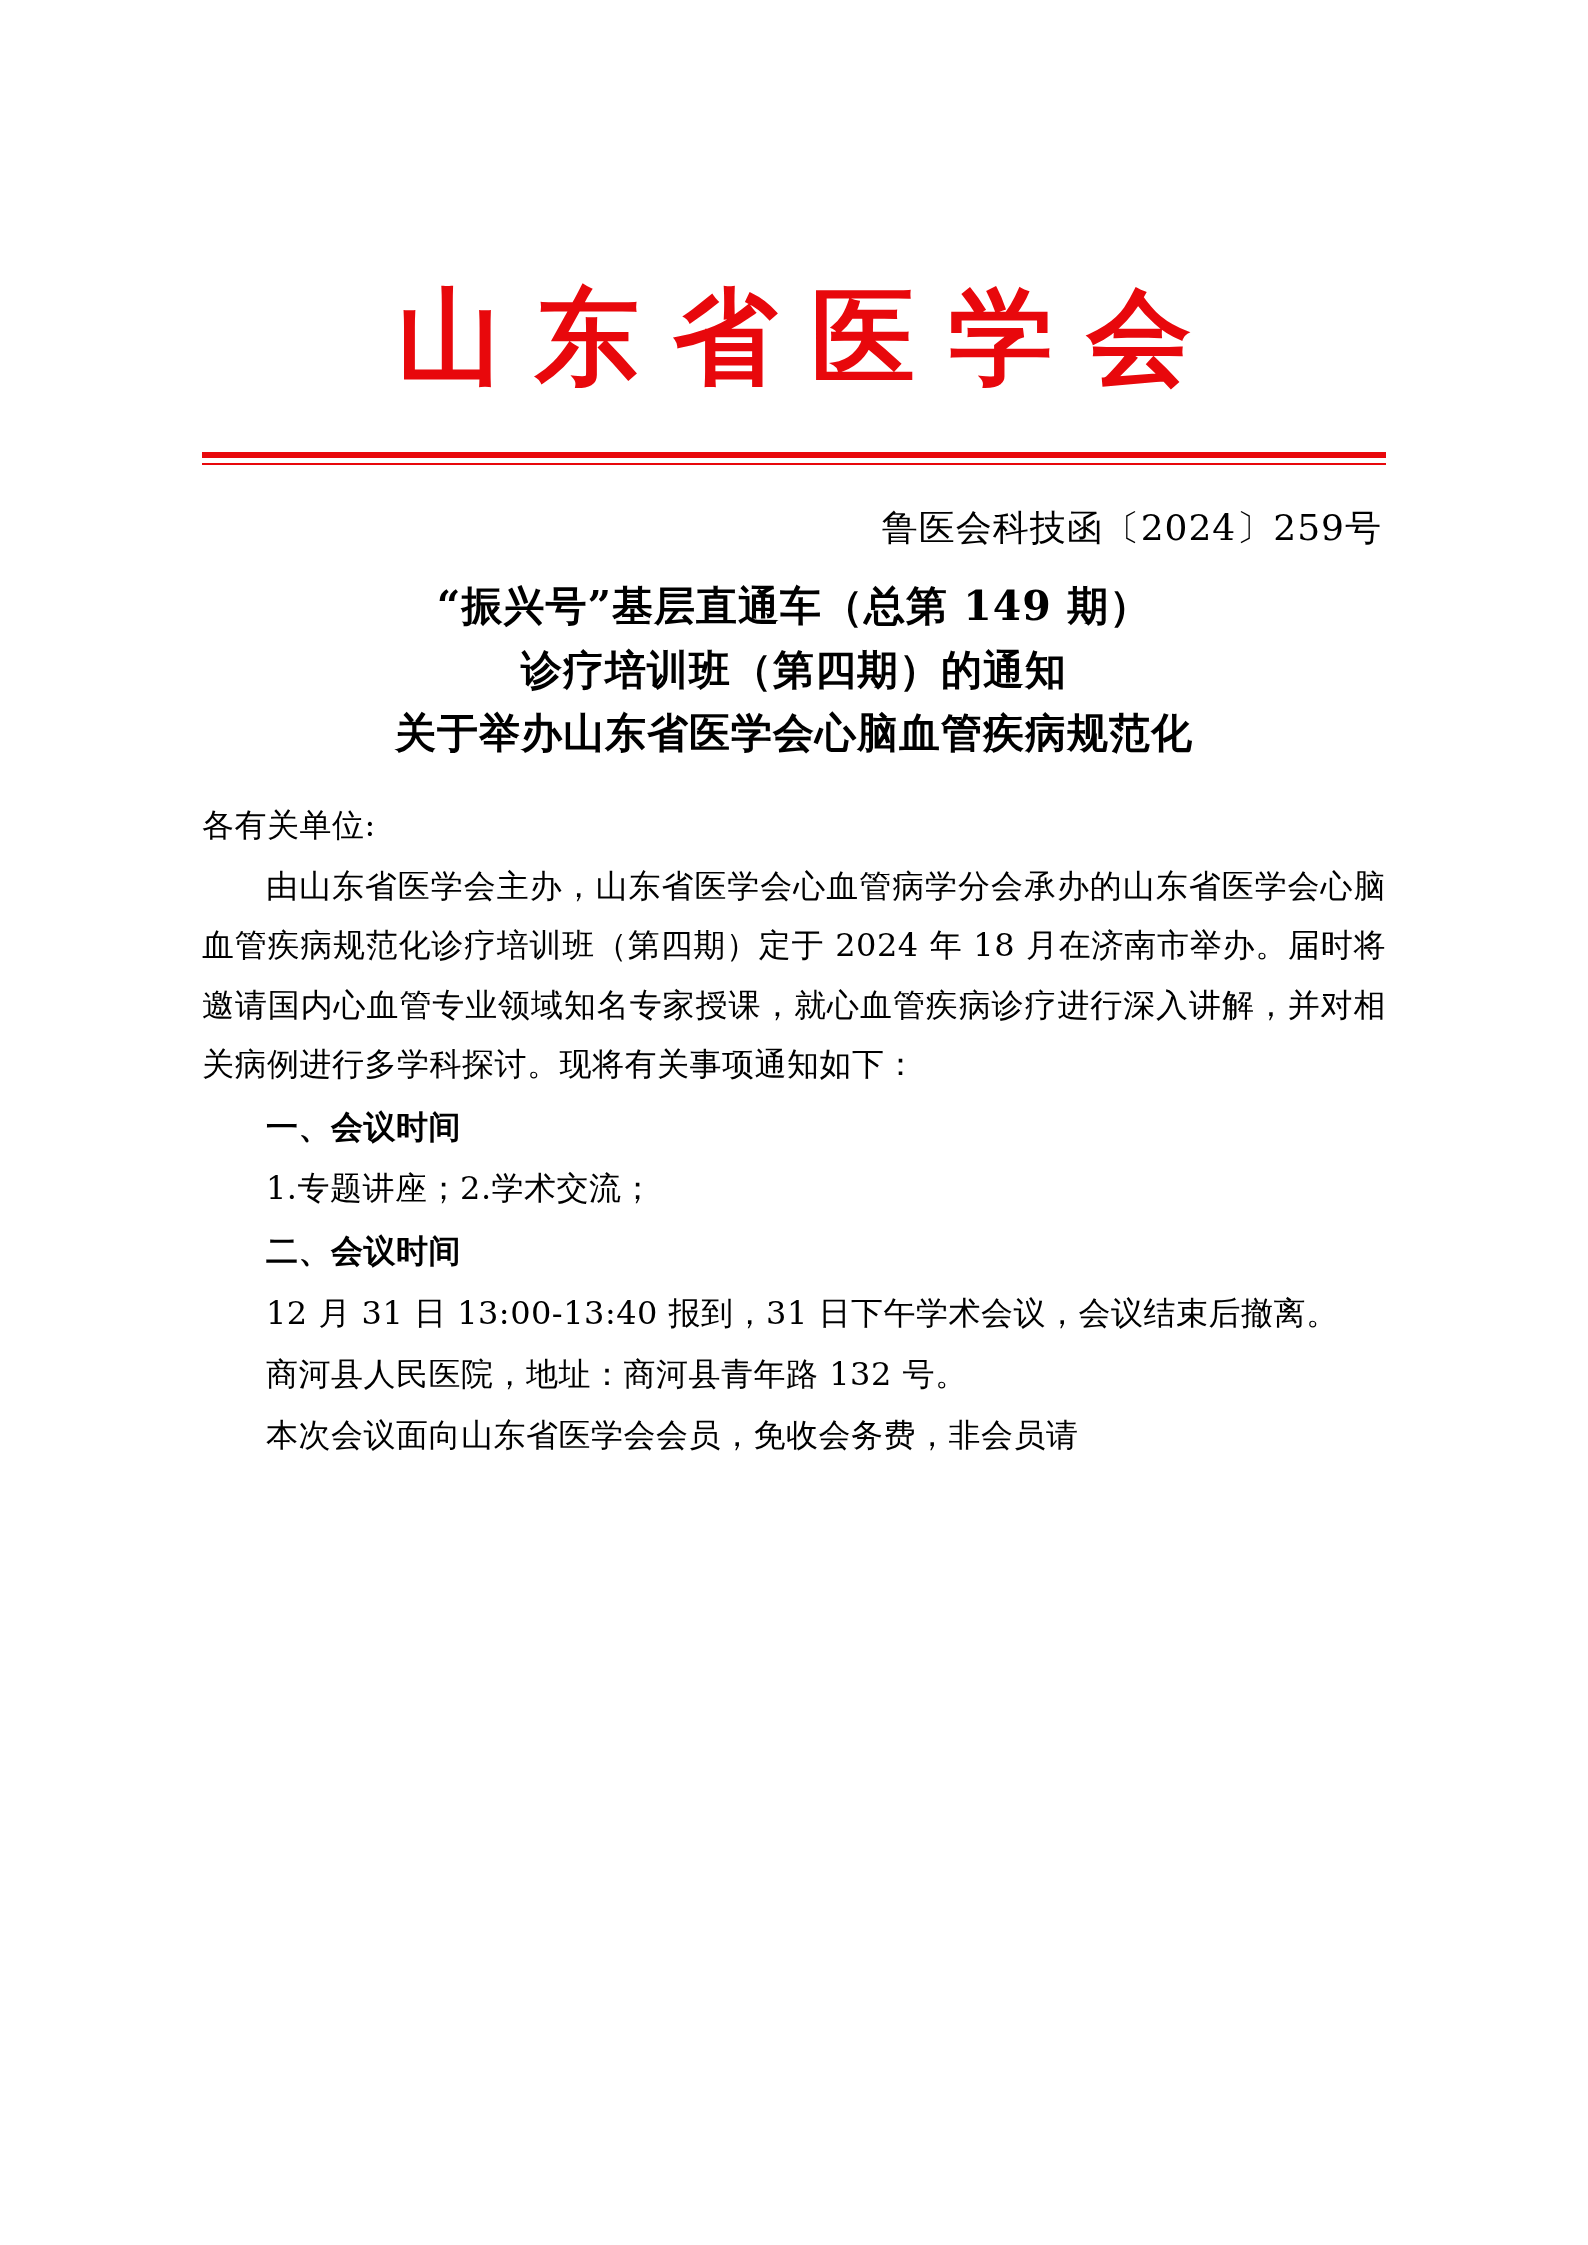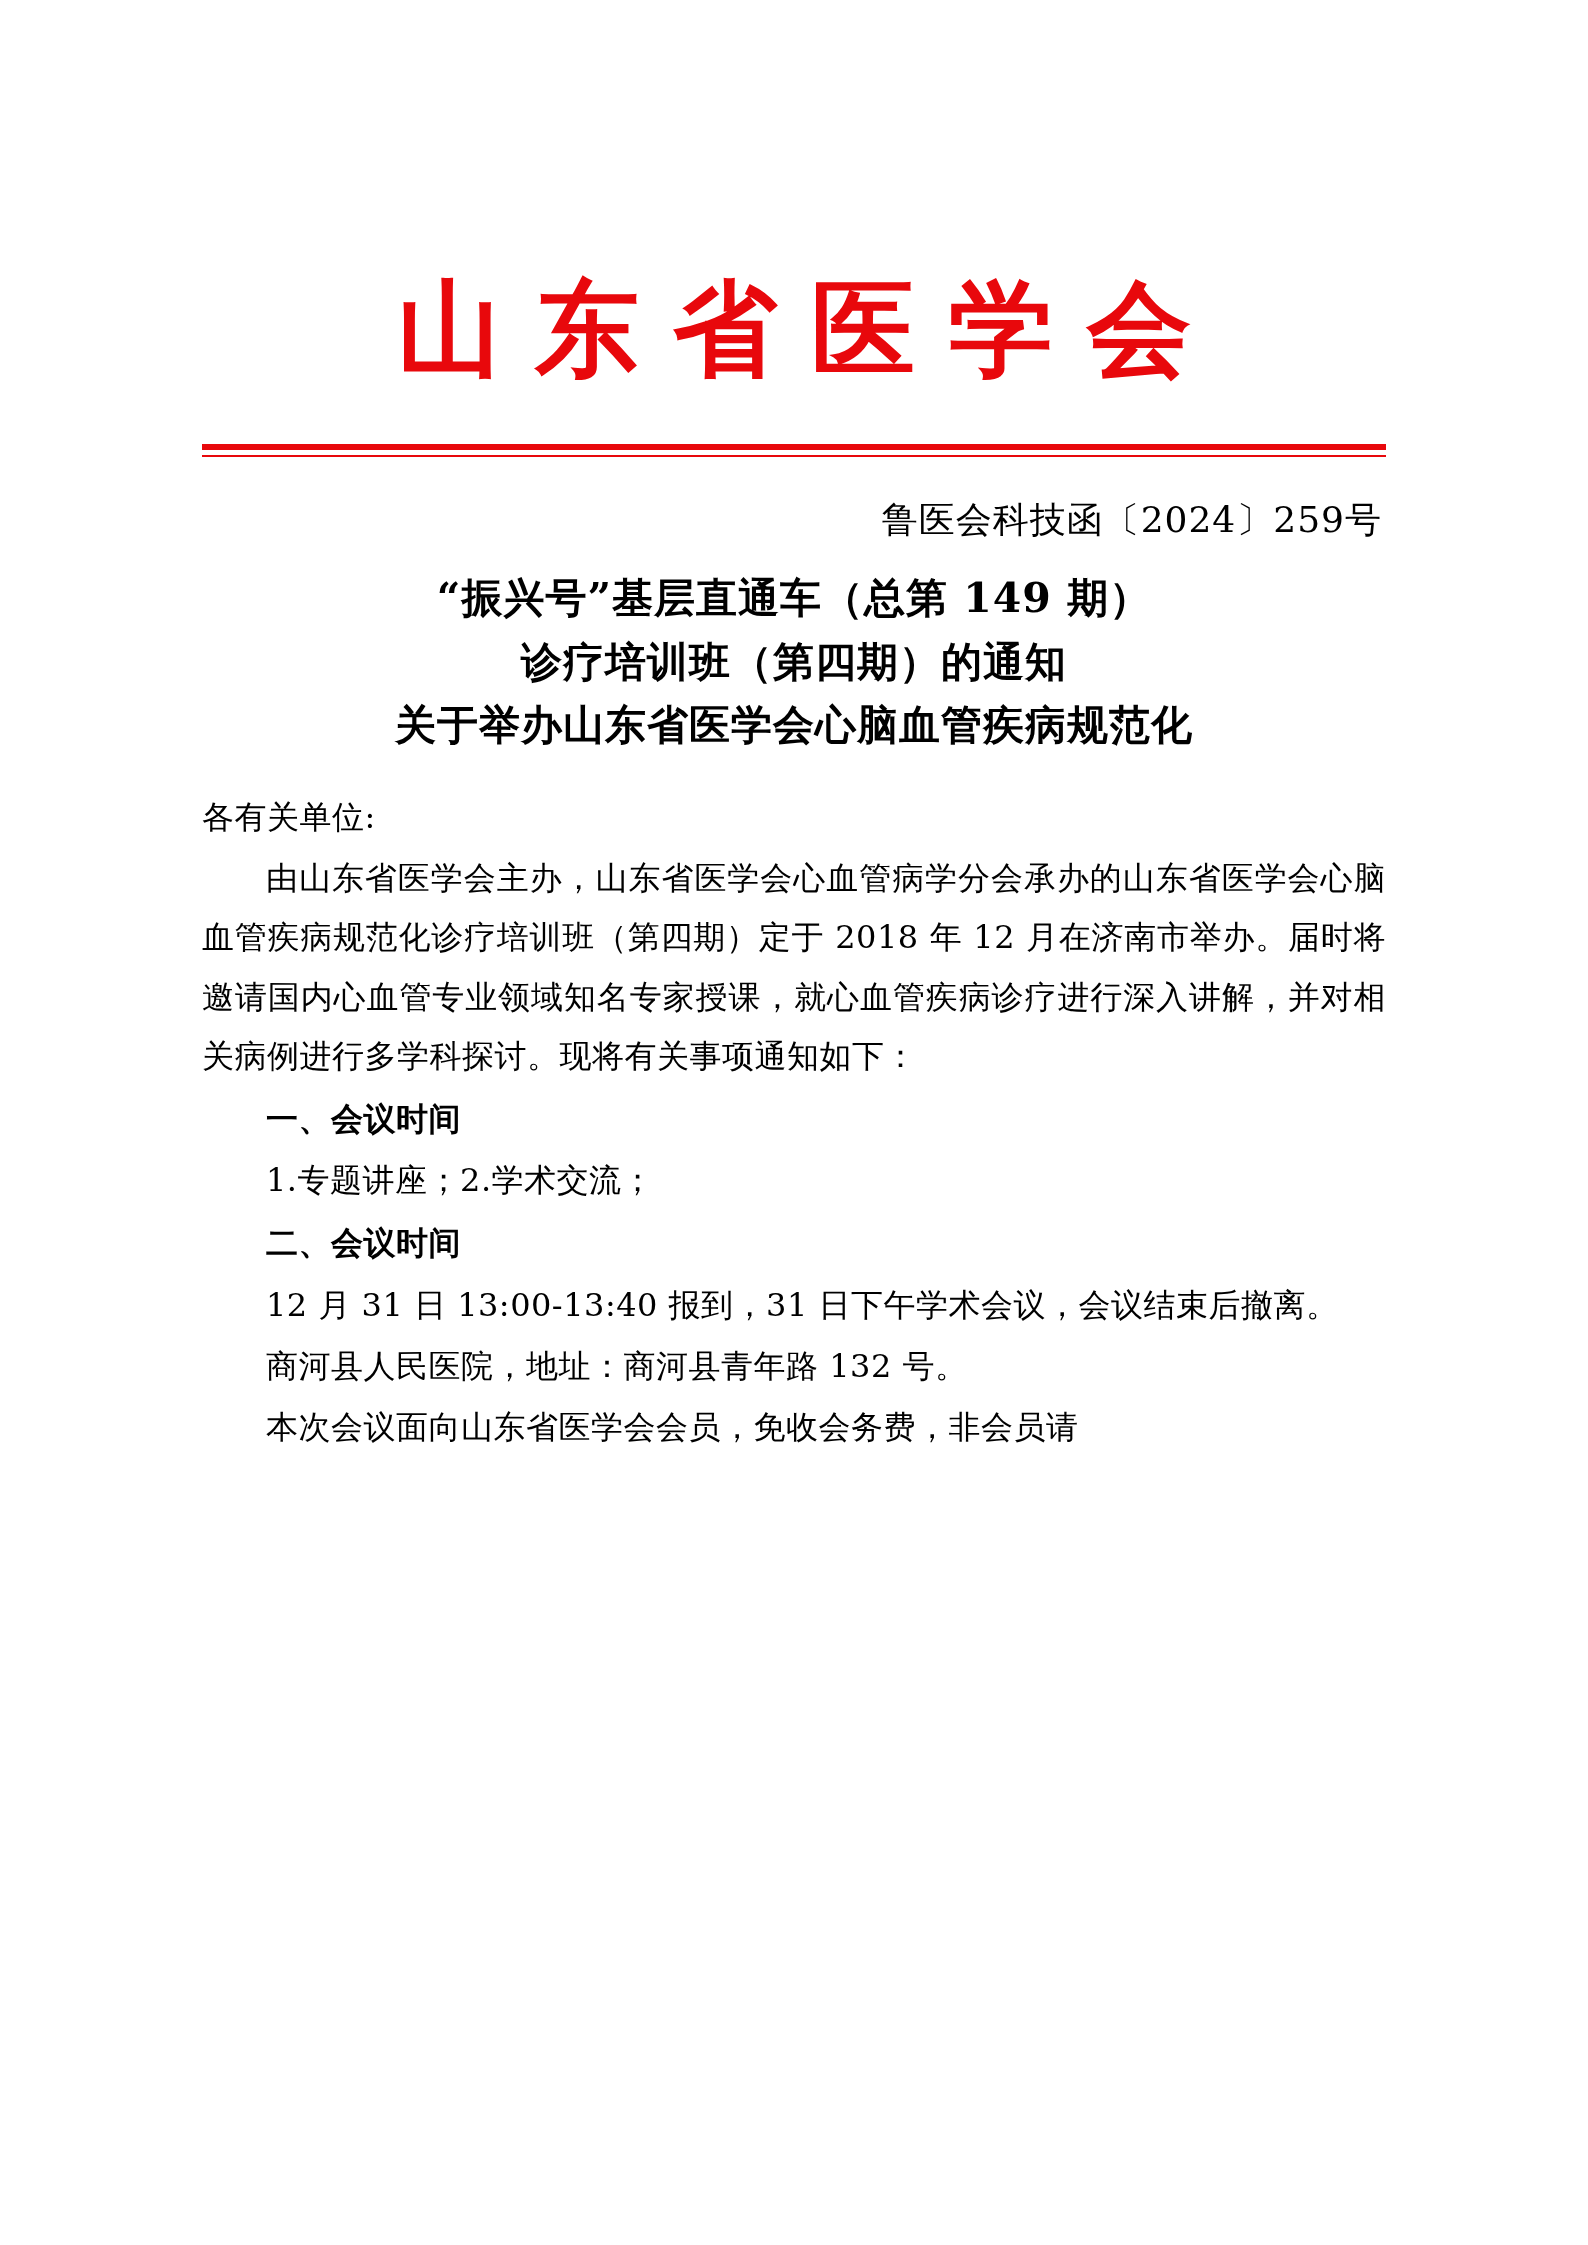--- a/index.html
+++ b/index.html
@@ -12,21 +12,21 @@
     height: 2245px;
     font-family: "DejaVu Serif", "Liberation Serif", serif;
     color: #000000;
     position: relative;
     overflow: hidden;
   }
   .page {
     width: 1588px;
     height: 1944px;
     box-sizing: border-box;
-    padding: 0 202px;
+    padding: 8px 202px;
     position: relative;
   }
   .letterhead {
     padding-top: 272px;
     text-align: center;
   }
   .letterhead-title {
     color: #e8080c;
     font-family: "DejaVu Serif", "Liberation Serif", serif;
     font-weight: 700;
@@ -113,21 +113,21 @@
   <div class="doc-title">
     <div>“振兴号”基层直通车（总第 149 期）</div>
     <div>诊疗培训班（第四期）的通知</div>
     <div>关于举办山东省医学会心脑血管疾病规范化</div>
   </div>
 
   <div class="body-text">
 
     <div class="para no-indent salutation">各有关单位:</div>
 
-    <div class="para">由山东省医学会主办，山东省医学会心血管病学分会承办的山东省医学会心脑血管疾病规范化诊疗培训班（第四期）定于 2018 年 12 月在济南市举办。届时将邀请国内心血管专业领域知名专家授课，就心血管疾病诊疗进行深入讲解，并对相关病例进行多学科探讨。现将有关事项通知如下：</div>
+    <div class="para">由山东省医学会主办，山东省医学会心血管病学分会承办的山东省医学会心脑血管疾病规范化诊疗培训班（第四期）定于 2024 年 18 月在济南市举办。届时将邀请国内心血管专业领域知名专家授课，就心血管疾病诊疗进行深入讲解，并对相关病例进行多学科探讨。现将有关事项通知如下：</div>
 
     <div class="section-head">一、会议时间</div>
     <div class="section-body">1.专题讲座；2.学术交流；</div>
 
     <div class="section-head">二、会议时间</div>
     <div class="section-body">12 月 31 日 13:00-13:40 报到，31 日下午学术会议，会议结束后撤离。</div>
 
     <div class="section-body">商河县人民医院，地址：商河县青年路 132 号。</div>
 
     <div class="section-body">本次会议面向山东省医学会会员，免收会务费，非会员请</div>

